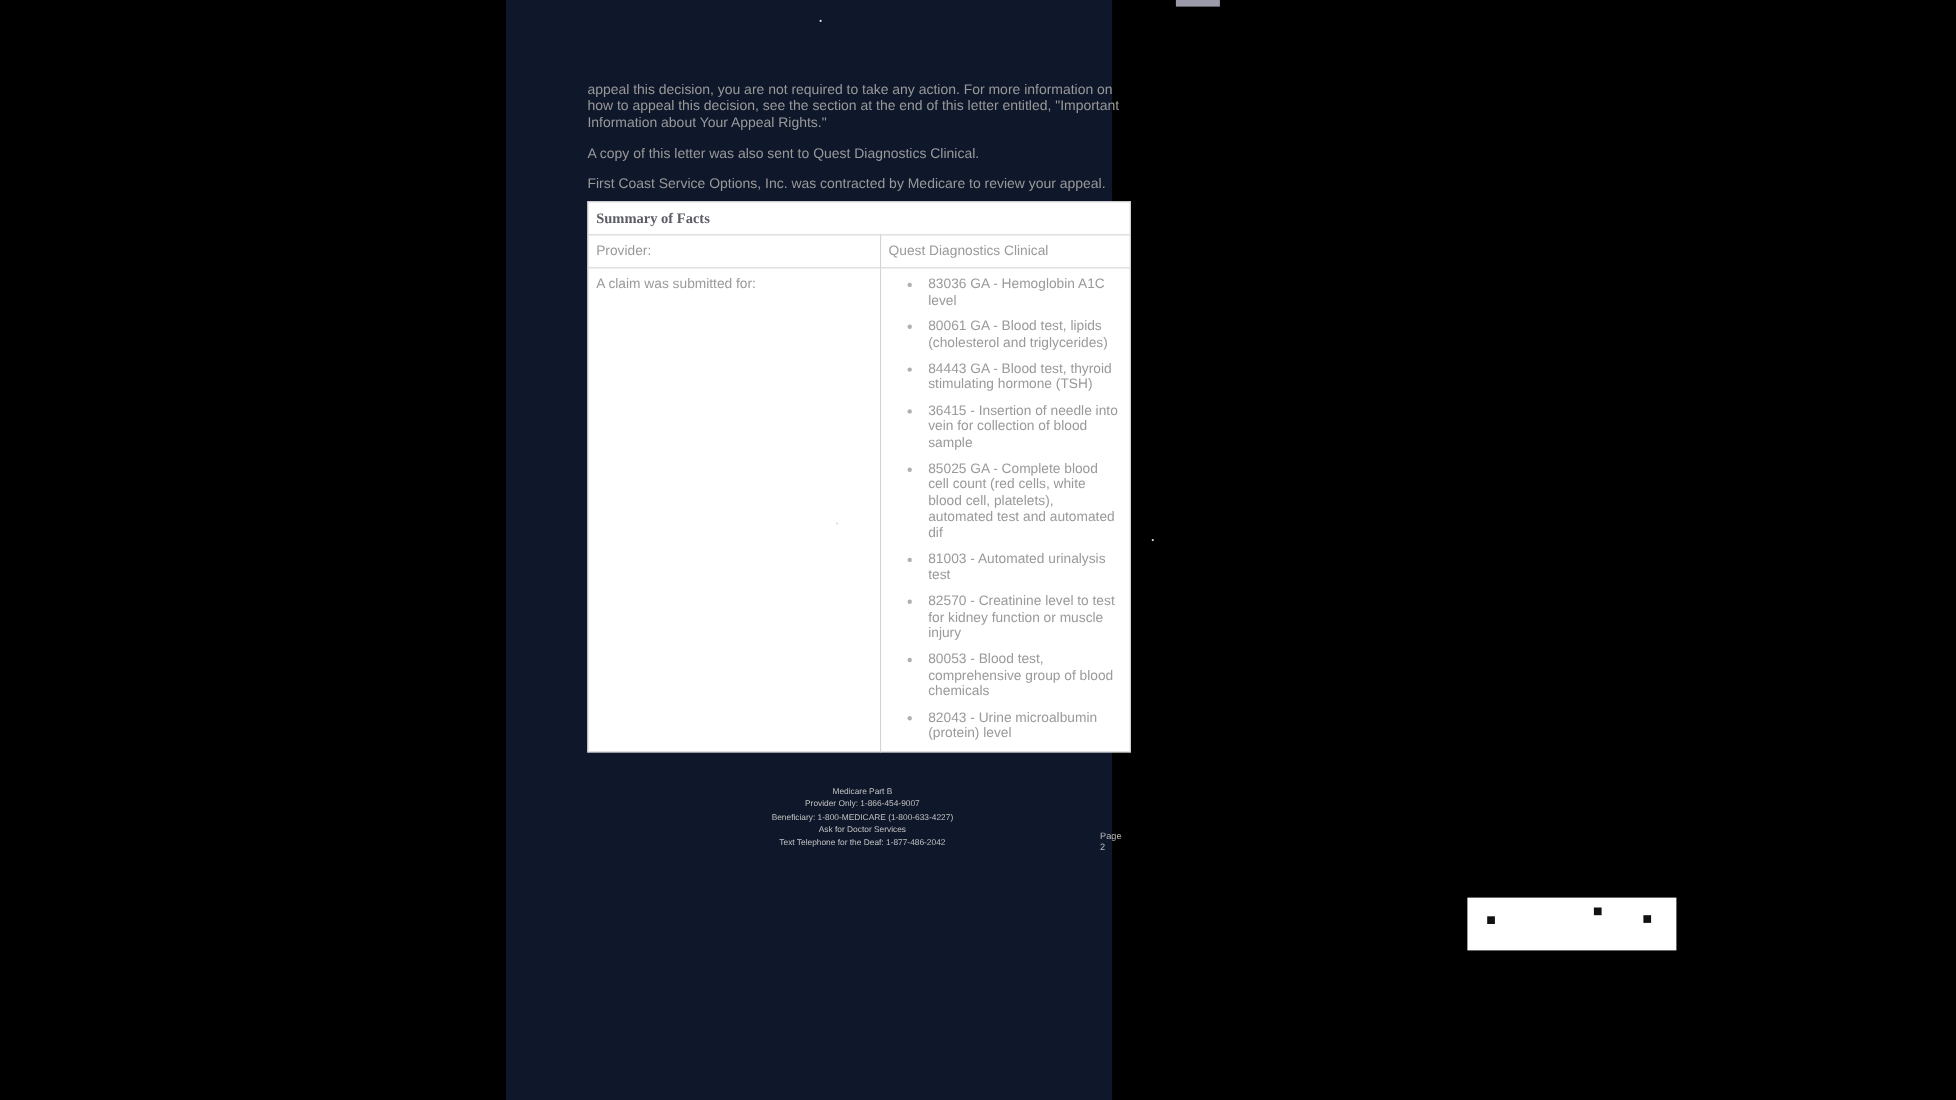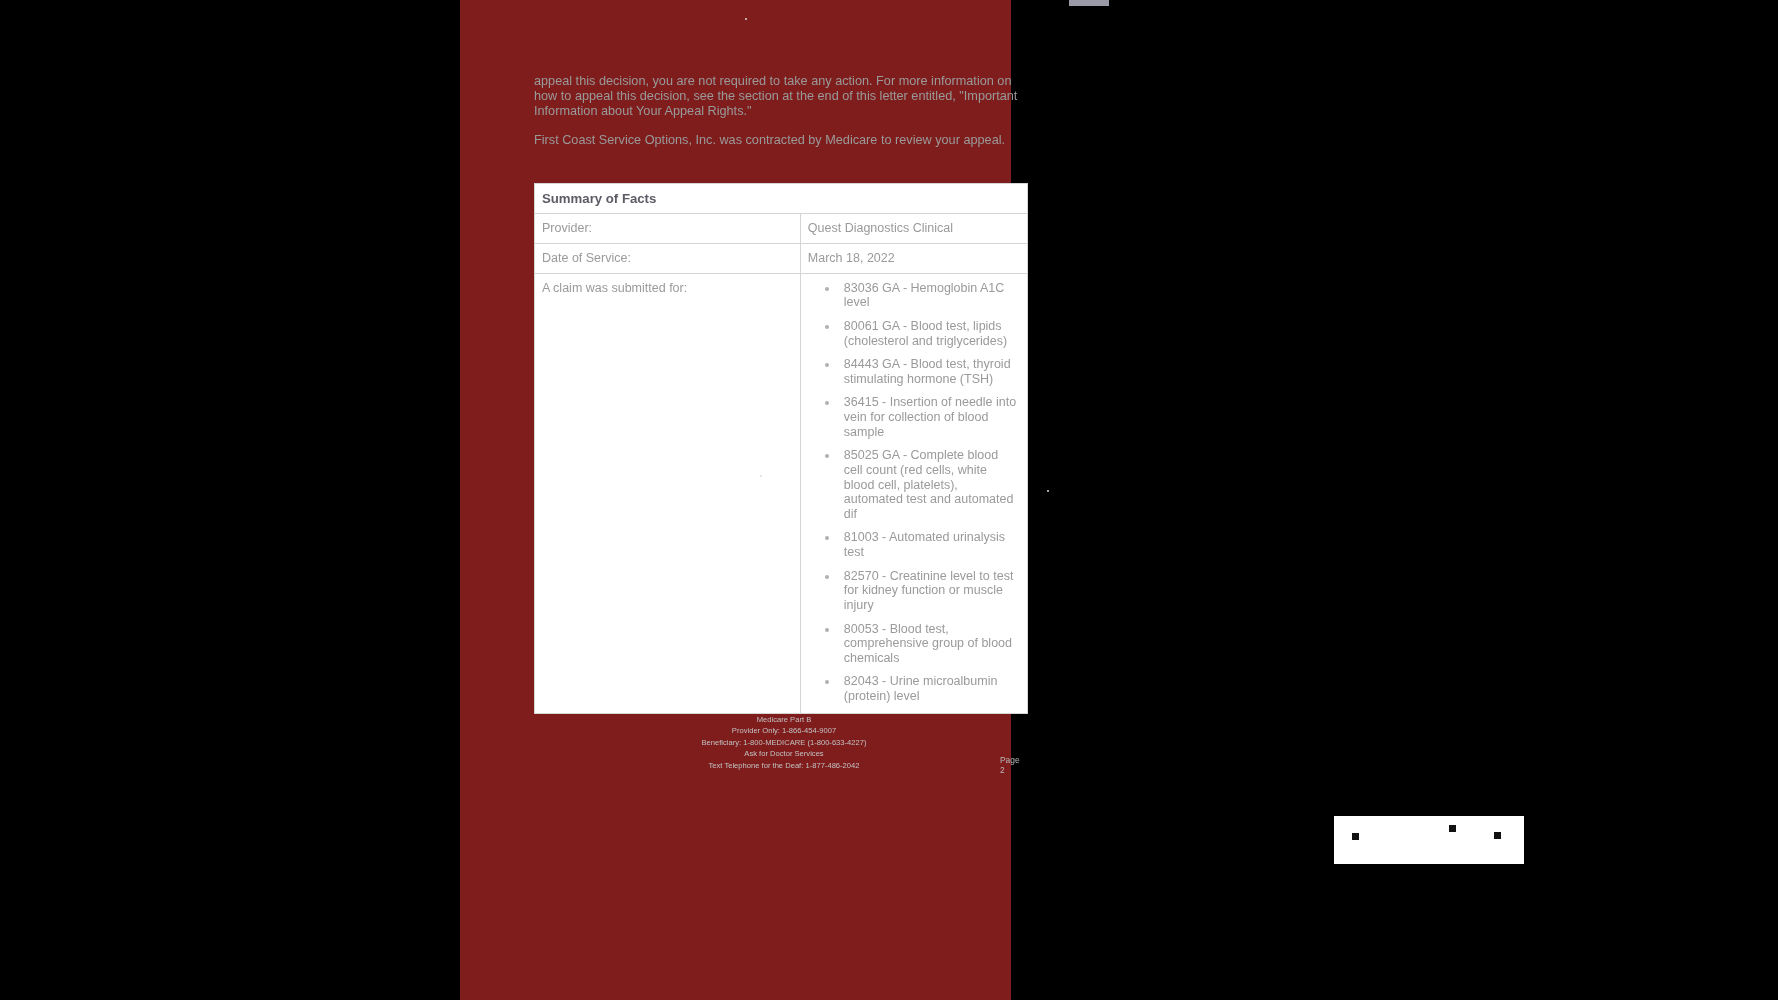--- a/index.html
+++ b/index.html
@@ -19,21 +19,21 @@
     background: #000000;
   }
 
   
   #page {
     position: absolute;
     left: 460px;
     top: 0px;
     width: 551px;
     height: 1000px;
-    background: #7f1d1d;
+    background: #0f172a;
   }
 
   
   #left-sliver {
     position: absolute;
     left: 460px;
     top: 842px;
     width: 3px;
     height: 158px;
     background: #e6e6e6;
@@ -101,20 +101,21 @@
     border: 1px solid #d4d4d4;
     padding: 7px 7px 7px 7px;
     vertical-align: top;
     line-height: 1.17;
   }
   td.header-cell {
     color: #5c5c66;
     font-weight: bold;
     font-size: 13.2px;
     padding: 11px 7px 12px 7px;
+    font-family: Liberation Serif, serif;
   }
   td.label-col { width: 272px; }
   td.value-col { width: 222px; }
 
   ul.claims {
     margin: 0;
     padding: 0 0 0 14px;
     list-style: none;
   }
   ul.claims li {
@@ -172,35 +173,32 @@
 <div id="screen">
 
   <div id="top-marker"></div>
 
   <div id="left-sliver"></div>
 
   <div id="page">
 
     <div class="doc-body">
       <div class="para">appeal this decision, you are not required to take any action. For more information on how to appeal this decision, see the section at the end of this letter entitled, "Important Information about Your Appeal Rights."</div>
+      <div class="para tight">A copy of this letter was also sent to Quest Diagnostics Clinical.</div>
       <div class="para tight">First Coast Service Options, Inc. was contracted by Medicare to review your appeal.</div>
     </div>
 
     <table class="facts">
       <tbody>
         <tr>
           <td class="header-cell" colspan="2">Summary of Facts</td>
         </tr>
         <tr>
           <td class="label-col">Provider:</td>
           <td class="value-col">Quest Diagnostics Clinical</td>
-        </tr>
-        <tr>
-          <td class="label-col">Date of Service:</td>
-          <td class="value-col">March 18, 2022</td>
         </tr>
         <tr>
           <td class="label-col">A claim was submitted for:</td>
           <td class="value-col">
             <ul class="claims">
               <li>83036 GA - Hemoglobin A1C level</li>
               <li>80061 GA - Blood test, lipids (cholesterol and triglycerides)</li>
               <li>84443 GA - Blood test, thyroid stimulating hormone (TSH)</li>
               <li>36415 - Insertion of needle into vein for collection of blood sample</li>
               <li>85025 GA - Complete blood cell count (red cells, white blood cell, platelets), automated test and automated dif</li>

